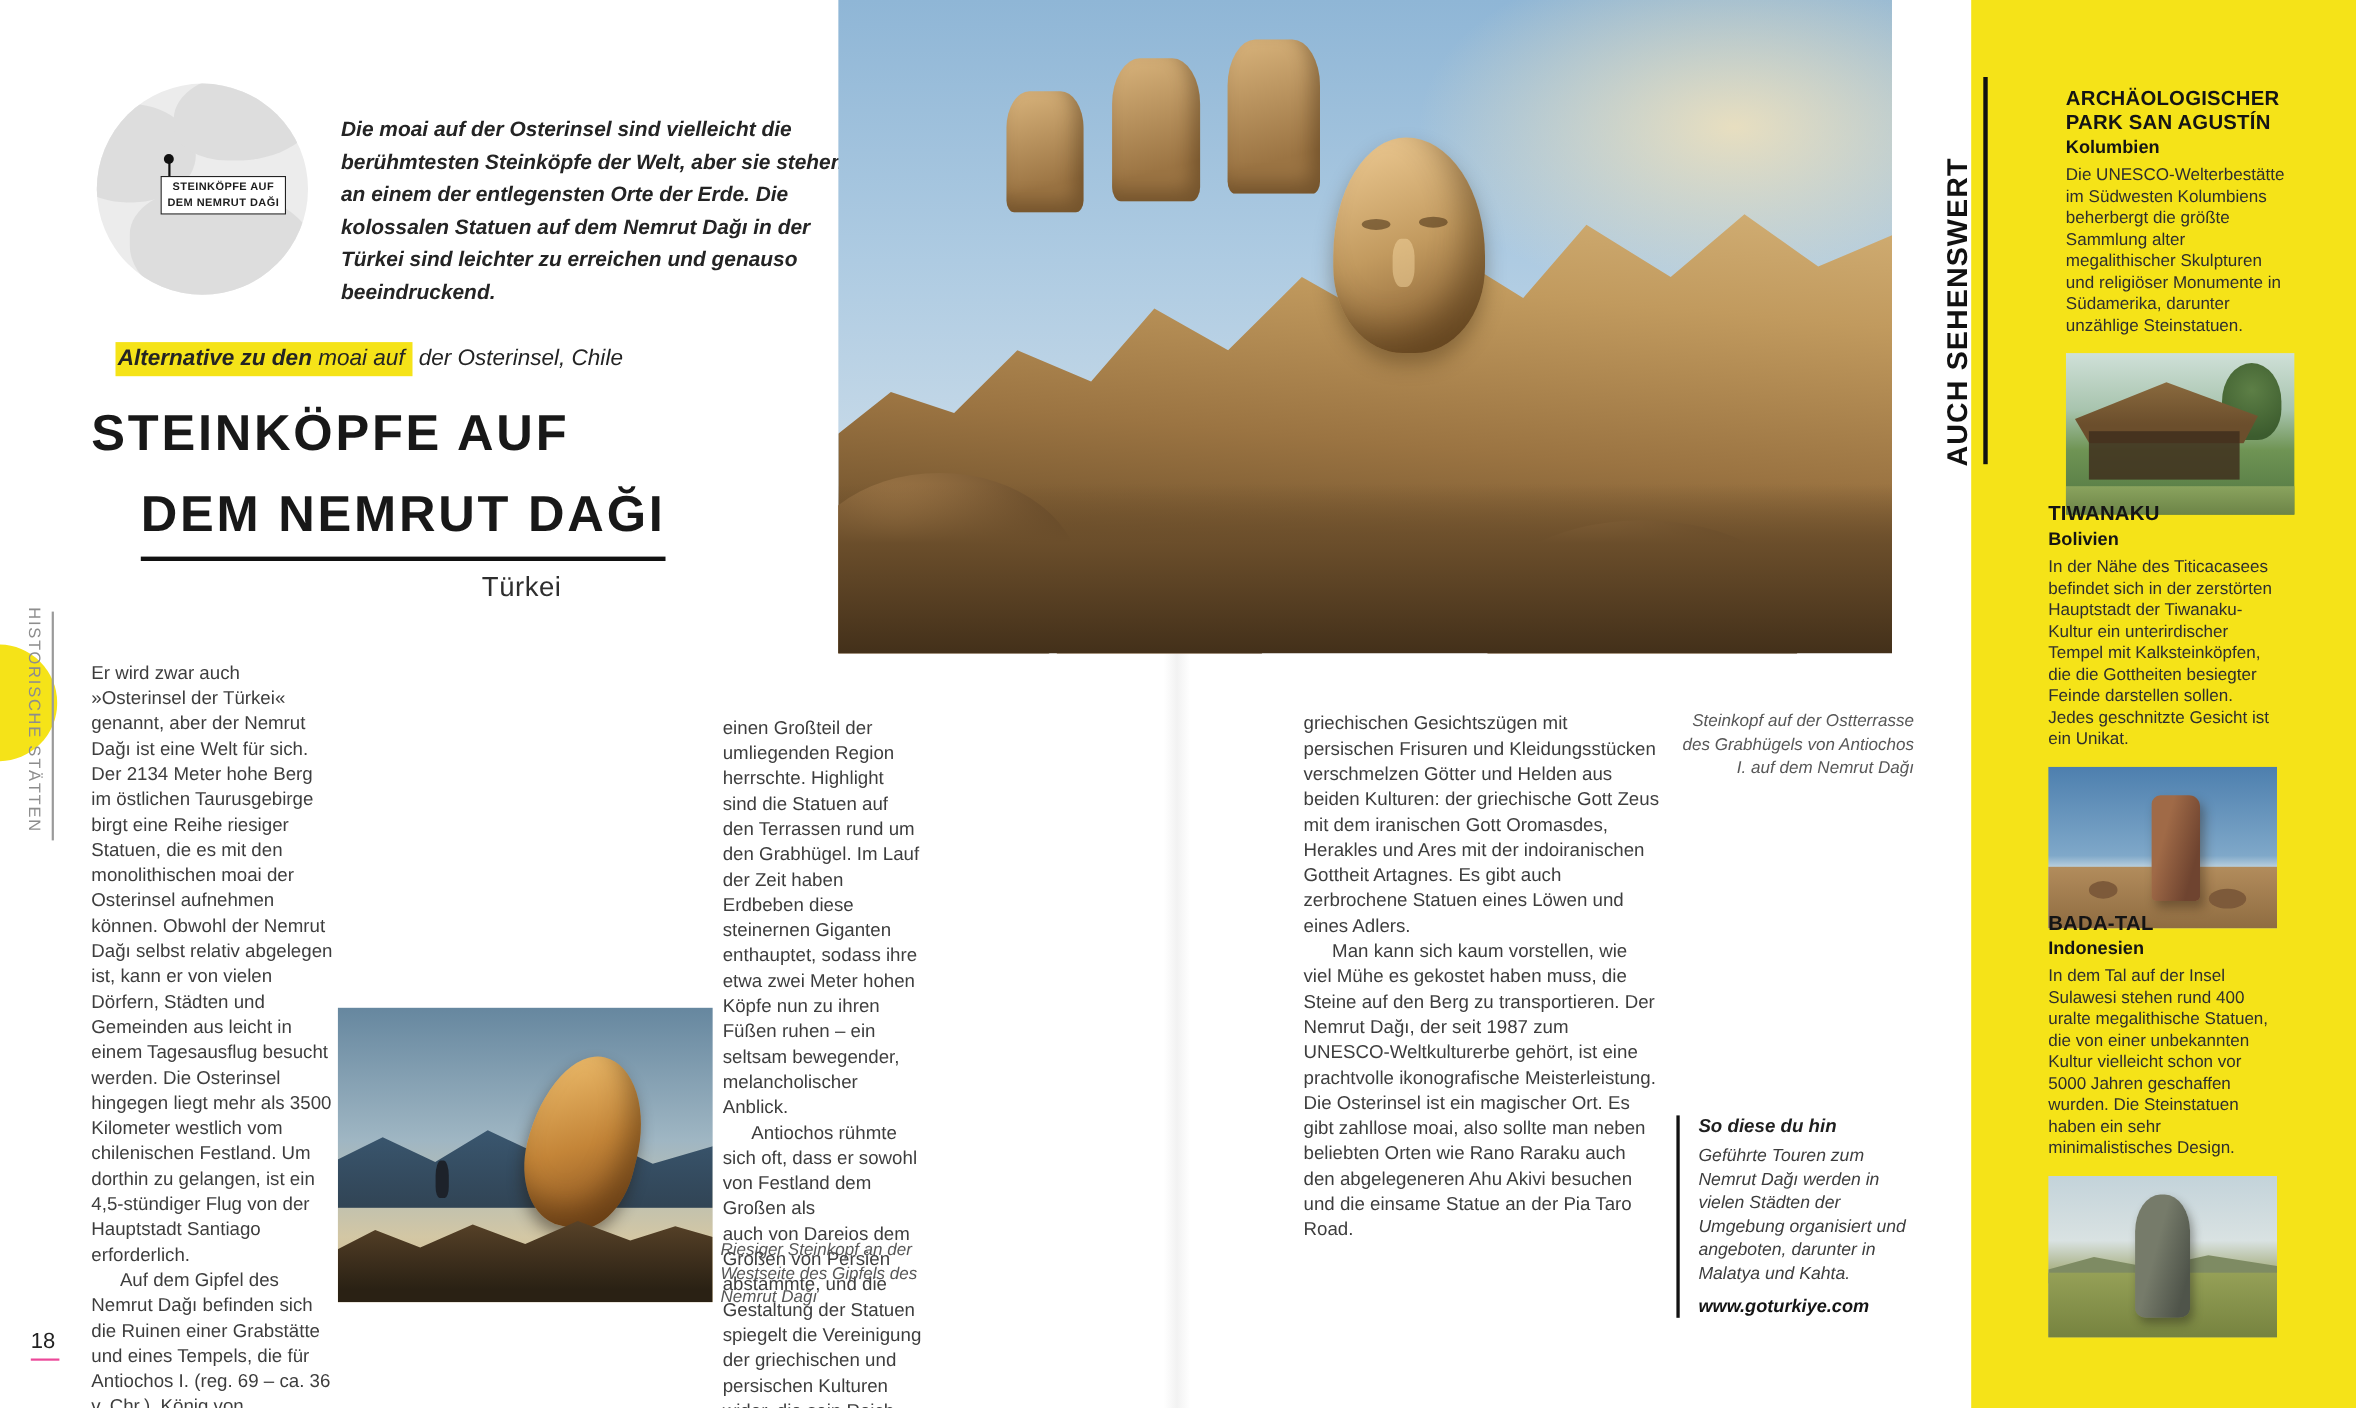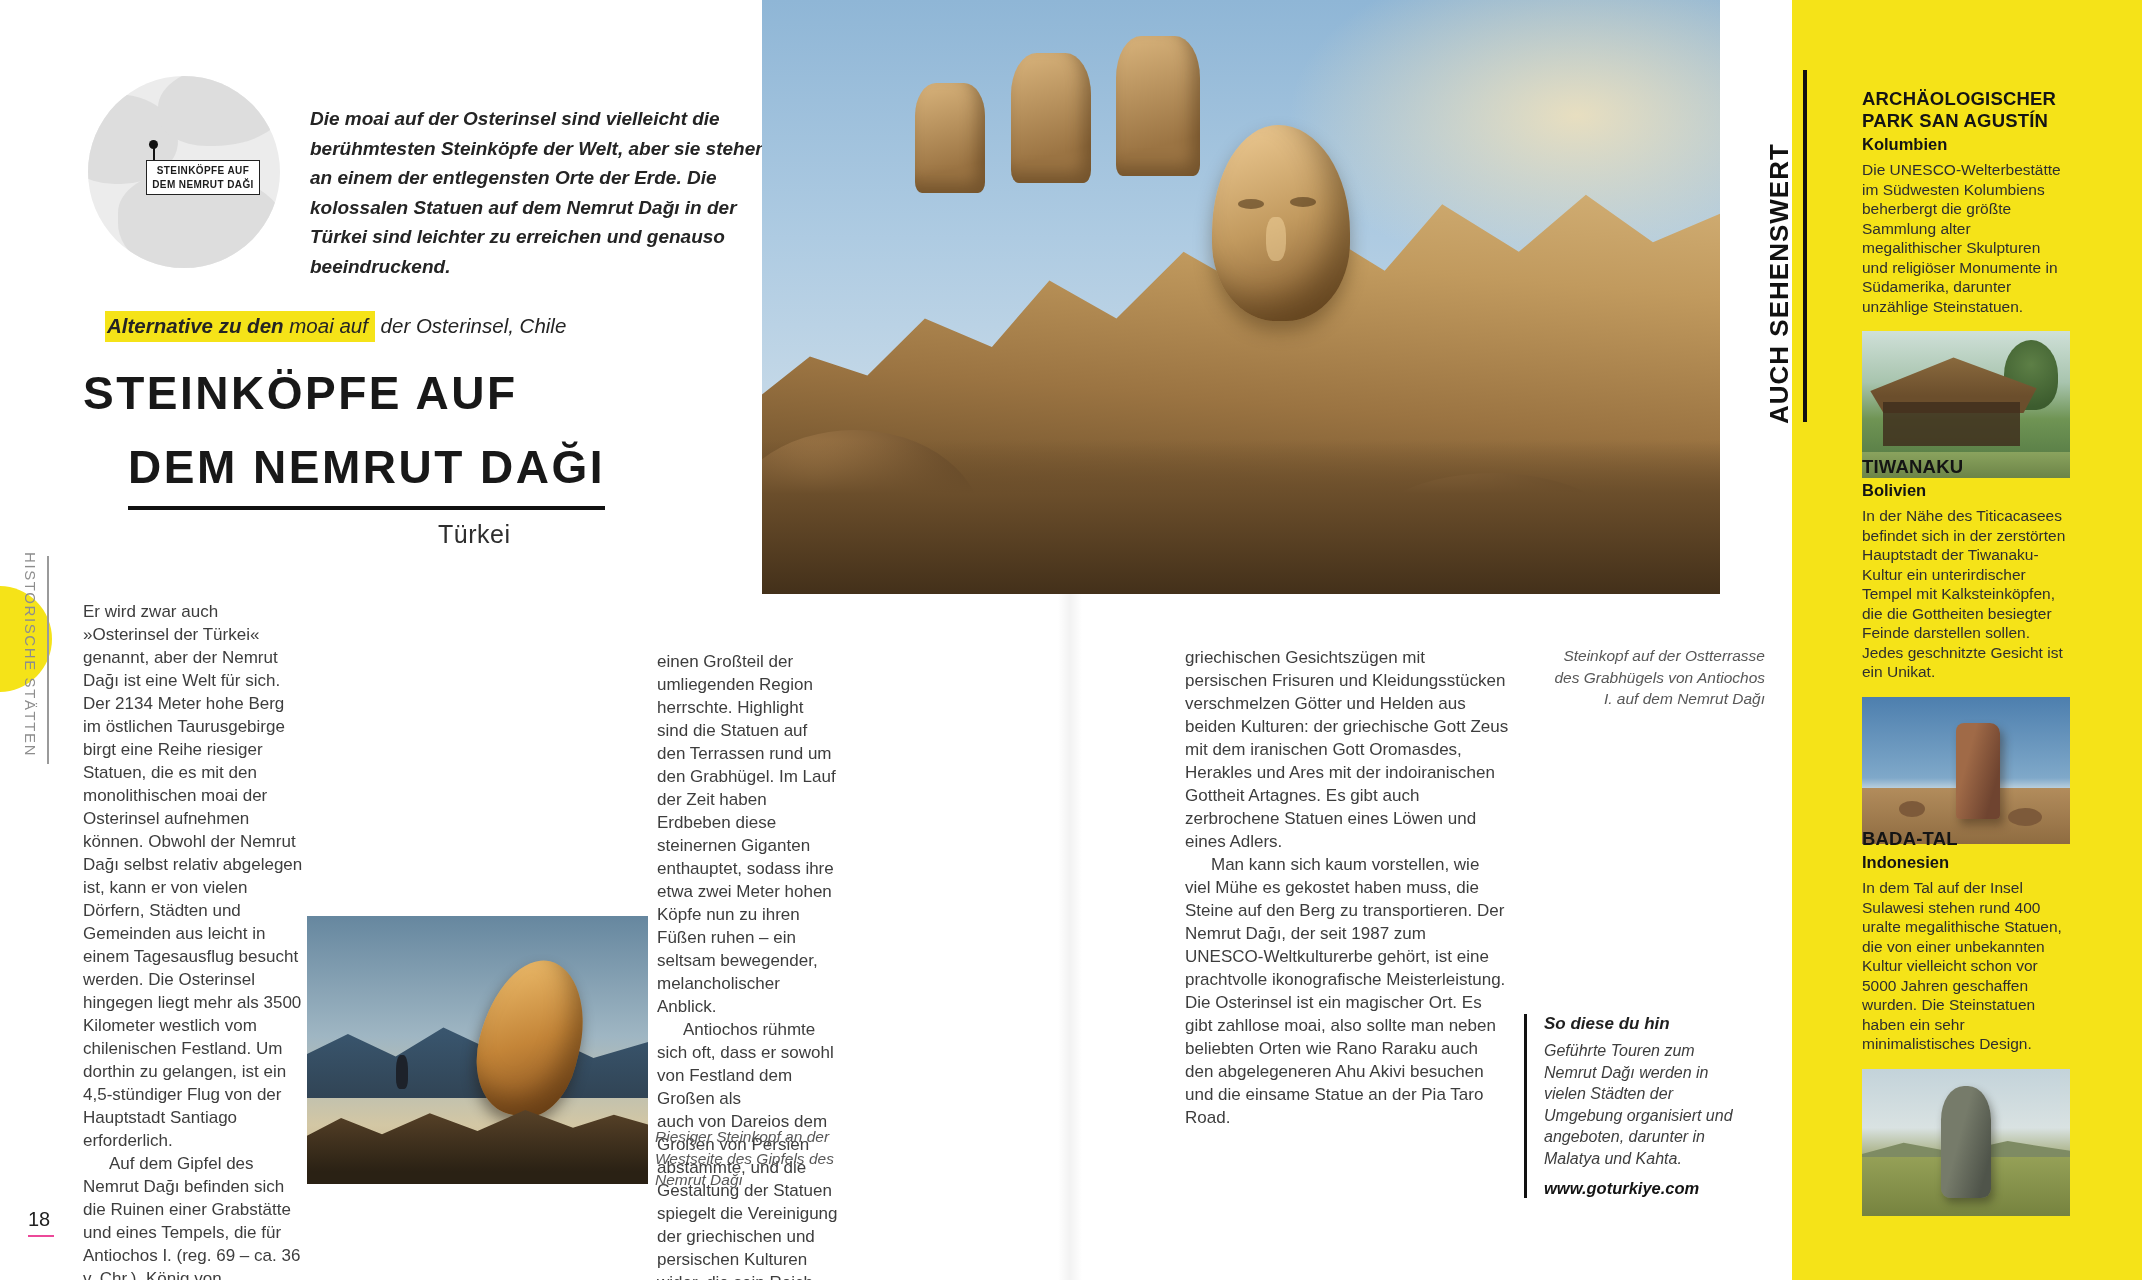--- a/index.html
+++ b/index.html
@@ -41,21 +41,21 @@
   .bodytext{font-size:17px;line-height:23px;color:#3d3d3d;}
   .col1{position:absolute;left:83px;top:600px;width:309px;}
   .col1 .spacer{float:right;width:86px;height:640px;margin-top:276px;}
   .col2{position:absolute;left:535px;top:650px;width:304px;}
   .col2 .spacer{float:left;width:122px;height:560px;margin-top:230px;}
   .col3{position:absolute;left:1185px;top:646px;width:324px;}
   .para-indent{text-indent:26px;}
   .subhead{font-size:19px;font-weight:700;color:#1b1b1b;margin:14px 0 6px 0;}
   .cap{position:absolute;font-size:15.5px;line-height:21.5px;font-style:italic;color:#575757;}
   .cap-left{left:655px;top:1126px;width:192px;}
-  .cap-main{left:1528px;top:645px;width:212px;text-align:right;margin-left:25px;}
+  .cap-main{left:1528px;top:645px;width:212px;text-align:right;}
 
   
   .infobox{position:absolute;left:1524px;top:1014px;width:192px;border-left:3.5px solid #111;padding-left:17px;}
   .ib-title{font-style:italic;font-weight:700;font-size:17px;color:#1f1f1f;margin-bottom:6px;}
   .ib-body{font-style:italic;font-size:16px;line-height:21.5px;color:#3d3d3d;}
   .ib-url{font-style:italic;font-weight:700;font-size:16.5px;margin-top:10px;color:#141414;}
 
   
   .yellow-panel{position:absolute;left:1792px;top:0;width:350px;height:1280px;background:var(--yellow);}
   .auch-line{position:absolute;left:1803px;top:70px;width:4px;height:352px;background:#111;}
@@ -209,21 +209,21 @@
   <div class="infobox">
     <div class="ib-title">So diese du hin</div>
     <div class="ib-body">Geführte Touren zum Nemrut Dağı werden in vielen Städten der Umgebung organisiert und angeboten, darunter in Malatya und Kahta.</div>
     <div class="ib-url">www.goturkiye.com</div>
   </div>
 
   <div class="yellow-panel"></div>
   <div class="auch-line"></div>
   <div class="auch-tab">AUCH SEHENSWERT</div>
 
-  <div class="sb-entry" style="top:88px;">
+  <div class="sb-entry" style="top:78px;margin-left:16px;">
     <div class="sb-title">ARCHÄOLOGISCHER PARK SAN AGUSTÍN</div>
     <div class="sb-country">Kolumbien</div>
     <div class="sb-text">Die UNESCO-Welterbestätte im Südwesten Kolumbiens beherbergt die größte Sammlung alter megalithischer Skulpturen und religiöser Monumente in Südamerika, darunter unzählige Steinstatuen.</div>
     <div class="sb-photo">
       <div class="layer ph1-sky"></div>
       <div class="layer ph1-tree"></div>
       <div class="layer ph1-roof"></div>
       <div class="layer ph1-shade"></div>
       <div class="layer ph1-grass"></div>
     </div>

